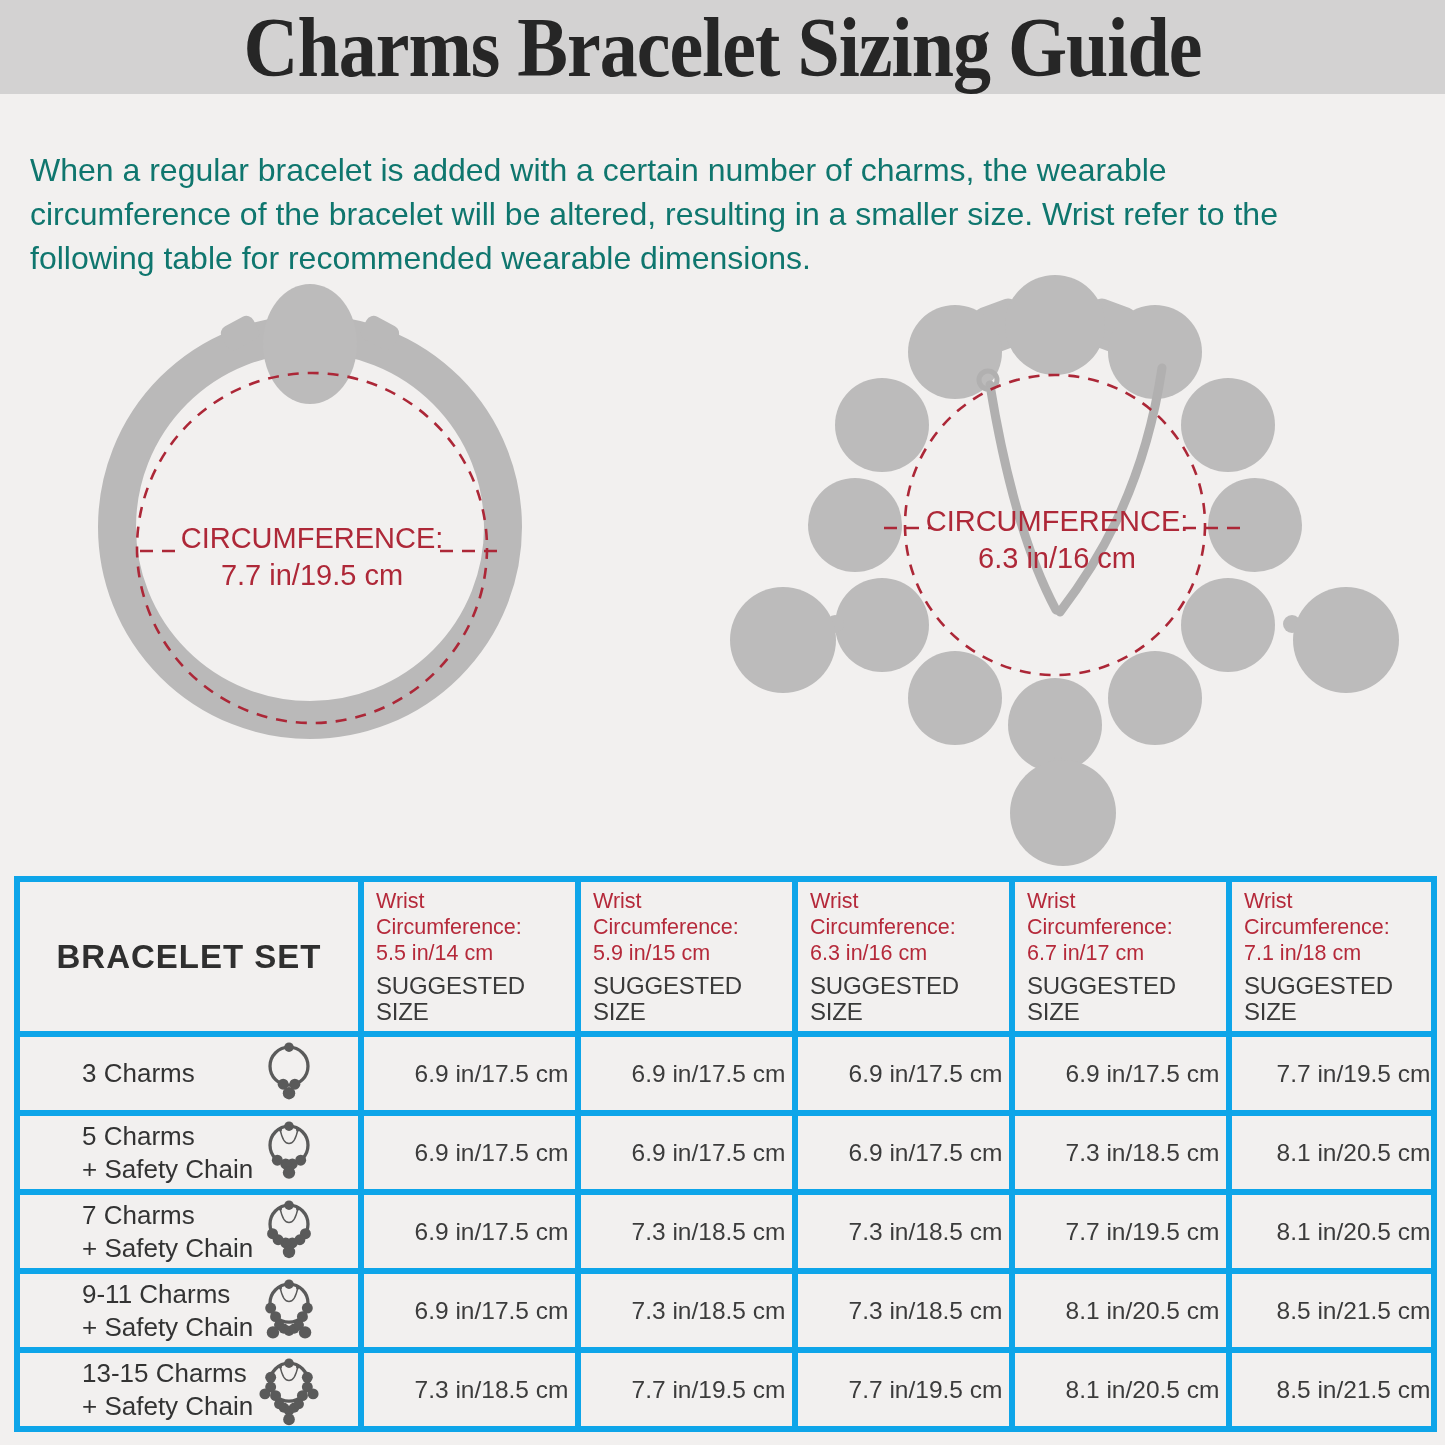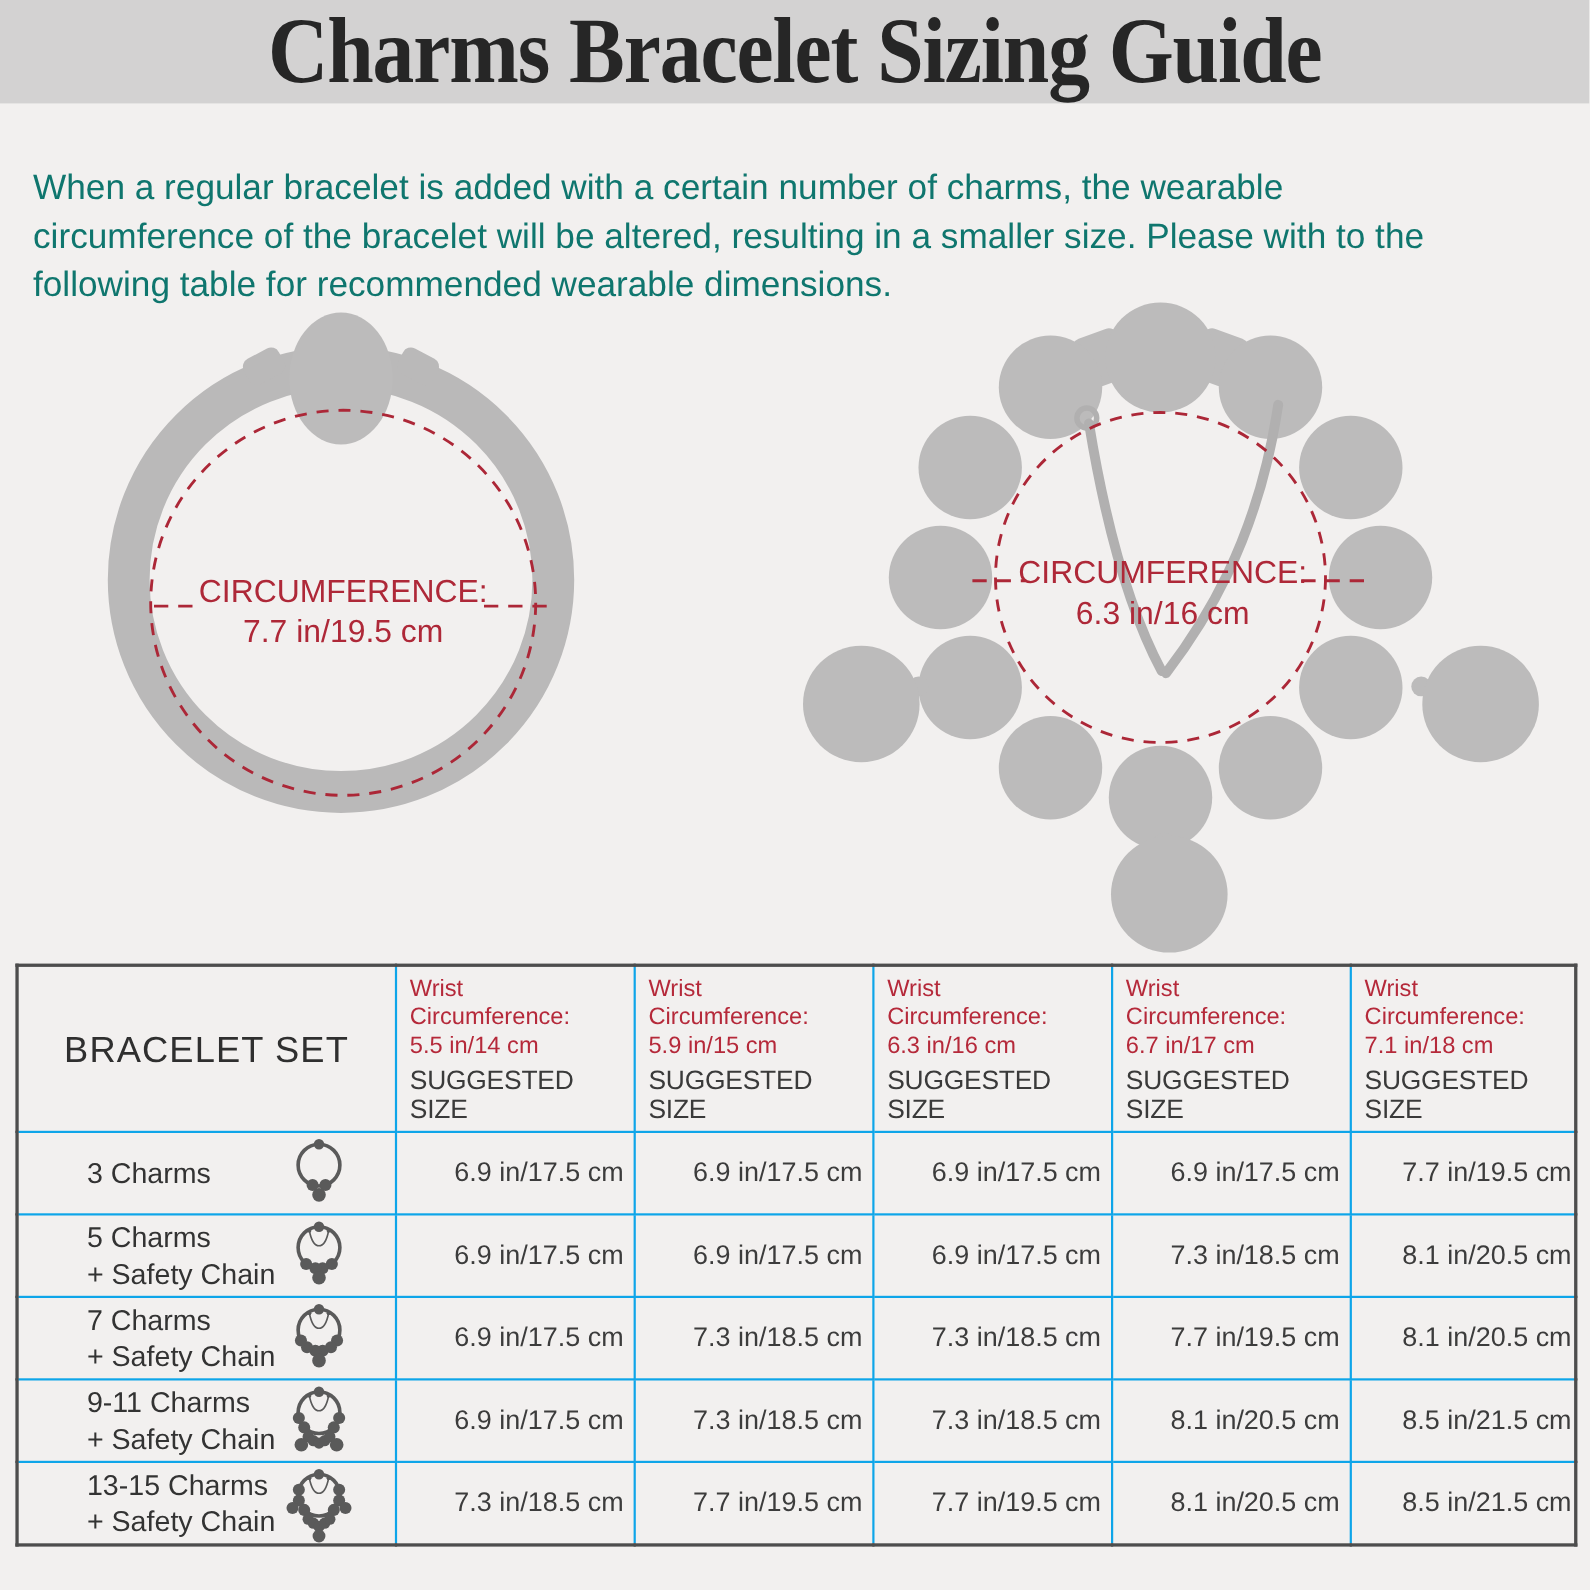--- a/index.html
+++ b/index.html
@@ -38,27 +38,27 @@
     position:absolute; transform:translateX(-50%);
     color:#ae2838; font-size:29px; white-space:nowrap; text-align:center;
   }
   
   table.size-table {
     position:absolute; left:14px; top:876px; width:1417px;
     border-collapse:collapse; table-layout:fixed;
     background:#f2f0ef;
   }
   table.size-table th, table.size-table td {
-    border:2px solid #0ea5e9;
+    border:6px solid #0ea5e9;
   }
   table.size-table { border:3px solid #4d4d4d; }
   tr.hdr { height:108px; }
   tr.data-row { height:70px; }
   th.set-h {
-    font-size:33px; font-weight:normal; color:#2f2f2f; letter-spacing:1px;
+    font-size:33px; font-weight:bold; color:#2f2f2f; letter-spacing:1px;
     text-align:center; vertical-align:middle;
   }
   th.size-h {
     font-weight:normal; text-align:left; vertical-align:middle; padding:6px 6px 6px 12px;
   }
   th.size-h .wrist { color:#b5293a; font-size:21.5px; line-height:26px; }
   th.size-h .sugg  { color:#3a3a3a; font-size:24px; line-height:26px; margin-top:7px; letter-spacing:-0.2px; }
   td.set-cell { vertical-align:middle; padding:0 36px 0 62px; }
   .set-inner { display:flex; align-items:center; justify-content:space-between; }
   .set-label { font-size:26px; color:#333; line-height:33px; }
@@ -70,21 +70,21 @@
 </style>
 </head>
 <body>
 
 <div class="banner">
   <h1>Charms Bracelet Sizing Guide</h1>
 </div>
 
 <div class="intro">
   <div>When a regular bracelet is added with a certain number of charms, the wearable</div>
-  <div>circumference of the bracelet will be altered, resulting in a smaller size. Please with to the</div>
+  <div>circumference of the bracelet will be altered, resulting in a smaller size. Wrist refer to the</div>
   <div>following table for recommended wearable dimensions.</div>
 </div>
 
 <svg class="illus" viewBox="0 0 1445 592" width="1445" height="592">
 
   <g>
     <circle cx="310" cy="247" r="193" fill="none" stroke="#bab9b9" stroke-width="38"></circle>
     <rect x="222" y="40" width="36" height="26" rx="8" fill="#bab9b9" transform="rotate(-28 240 53)"></rect>
     <rect x="362" y="40" width="36" height="26" rx="8" fill="#bab9b9" transform="rotate(28 380 53)"></rect>
     <ellipse cx="310" cy="64" rx="47" ry="60" fill="#bcbbbb"></ellipse>

